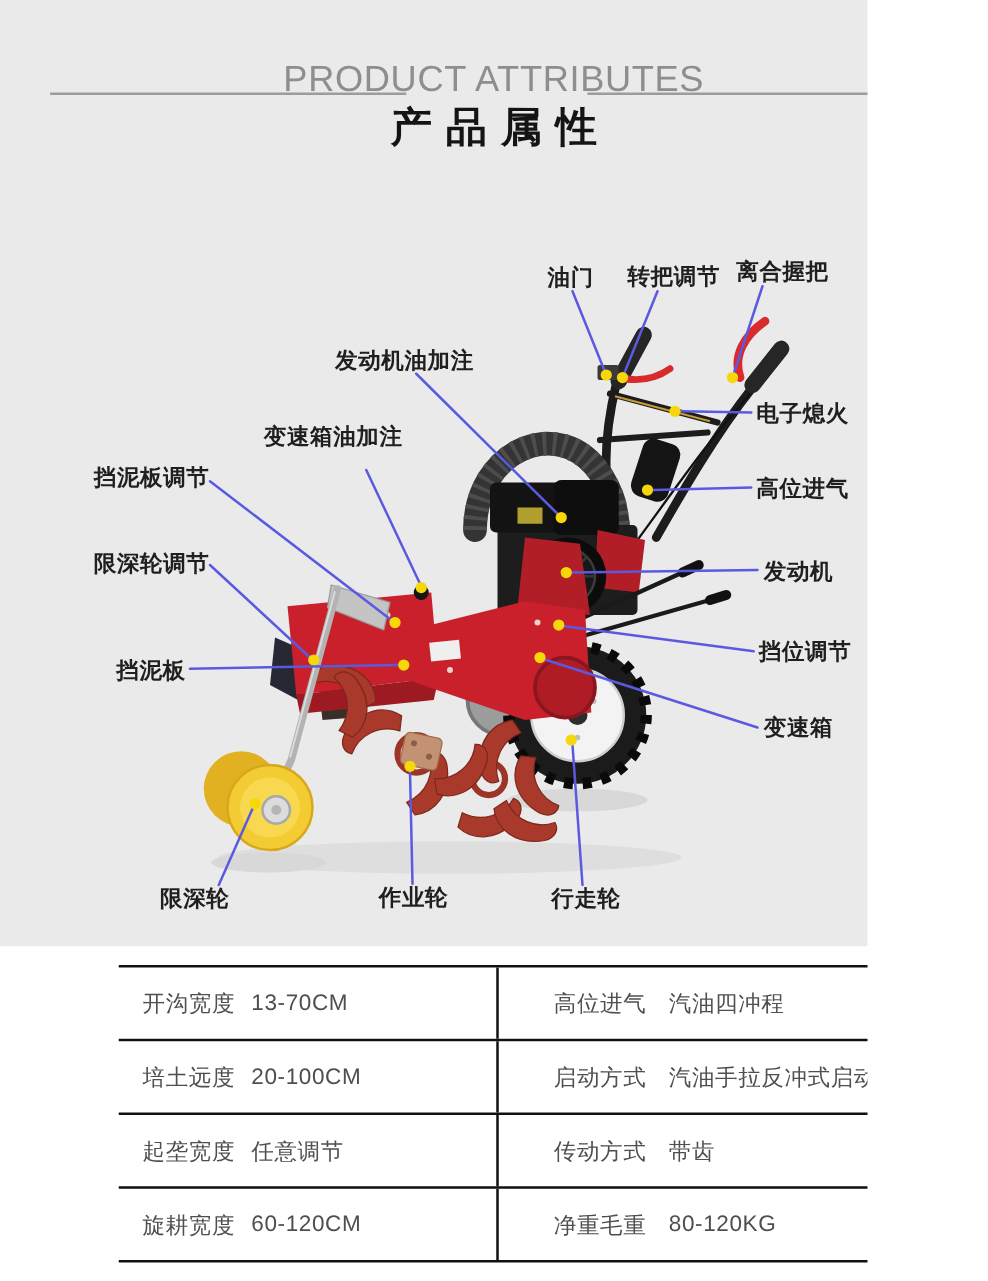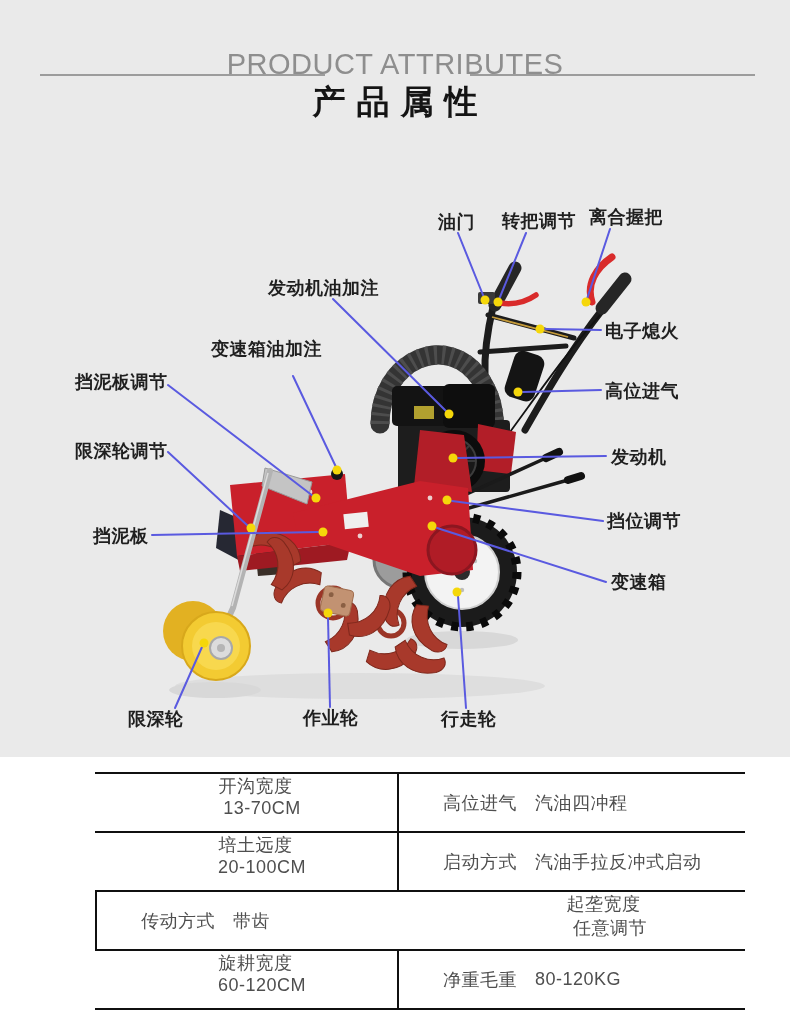--- a/index.html
+++ b/index.html
@@ -1,16 +1,16 @@
 <!DOCTYPE html>
 <html style="--background: #eaeaea; --title_gray: #8e8e8e; --text_dark: #1f1f1f; --callout_line: #5a5ae0; --callout_dot: #f5d70a; --machine_red: #c9202b; --blade_red: #a8392b; --wheel_yellow: #f3cb32; --table_text: #4f4f4f; --table_border: #101010;"><head>
 <meta charset="utf-8">
 <style>
   html,body{margin:0;padding:0;background:#fff;}
-  .page{position:relative;width:790px;height:1025px;background:#ffffff;overflow:hidden;
+  .page{position:relative;width:694px;height:1025px;background:#ffffff;overflow:hidden;
         font-family:"Liberation Sans","DejaVu Sans",sans-serif;}
   .gray-panel{position:absolute;left:0;top:0;width:790px;height:757px;
               background:var(--background,#eaeaea);}
   
   .title-en{position:absolute;left:0;top:48px;width:790px;text-align:center;
             font-size:29px;font-weight:400;letter-spacing:.5px;
             color:var(--title_gray,#8e8e8e);}
   .hr-rule{position:absolute;top:74px;height:2px;background:#9c9c9c;}
   .hr-left{left:40px;width:285px;}
   .hr-right{left:470px;width:285px;}
@@ -29,21 +29,21 @@
   .blade{fill:var(--blade_red,#a8392b);stroke:#7e281c;stroke-width:1;}
   .tube{stroke:#1c1c1c;fill:none;stroke-linecap:round;}
   .metal{stroke:#b3b3b3;fill:none;stroke-linecap:round;}
   
   .spec-table{position:absolute;left:95px;top:772px;width:650px;
               color:var(--table_text,#4f4f4f);font-size:18px;letter-spacing:.5px;}
   .spec-row{display:flex;height:59px;box-sizing:border-box;
             border-top:2px solid var(--table_border,#101010);}
   .spec-row.last{border-bottom:2px solid var(--table_border,#101010);height:61px;}
   .spec-cell{display:flex;align-items:center;box-sizing:border-box;}
-  .spec-cell.left{width:302px;padding-left:19px;flex-direction:column;}
+  .spec-cell.left{width:302px;padding-left:19px;}
   .spec-cell.right{flex:1;border-left:2px solid var(--table_border,#101010);padding-left:44px;}
   .spec-cell.left .spec-value{margin-left:13px;}
   .spec-cell.right .spec-value{margin-left:18px;}
 </style>
 </head>
 <body>
 
 <div class="page">
   <div class="gray-panel"></div>
 
@@ -274,27 +274,27 @@
       <div class="spec-cell left">
         <span class="spec-label">培土远度</span>
         <span class="spec-value">20-100CM</span>
       </div>
       <div class="spec-cell right">
         <span class="spec-label">启动方式</span>
         <span class="spec-value">汽油手拉反冲式启动</span>
       </div>
     </div>
     <div class="spec-row">
+      <div class="spec-cell left">
+        <span class="spec-label">起垄宽度</span>
+        <span class="spec-value">任意调节</span>
+      </div>
       <div class="spec-cell right">
         <span class="spec-label">传动方式</span>
         <span class="spec-value">带齿</span>
-      </div>
-      <div class="spec-cell left">
-        <span class="spec-label">起垄宽度</span>
-        <span class="spec-value">任意调节</span>
       </div>
     </div>
     <div class="spec-row last">
       <div class="spec-cell left">
         <span class="spec-label">旋耕宽度</span>
         <span class="spec-value">60-120CM</span>
       </div>
       <div class="spec-cell right">
         <span class="spec-label">净重毛重</span>
         <span class="spec-value">80-120KG</span>

